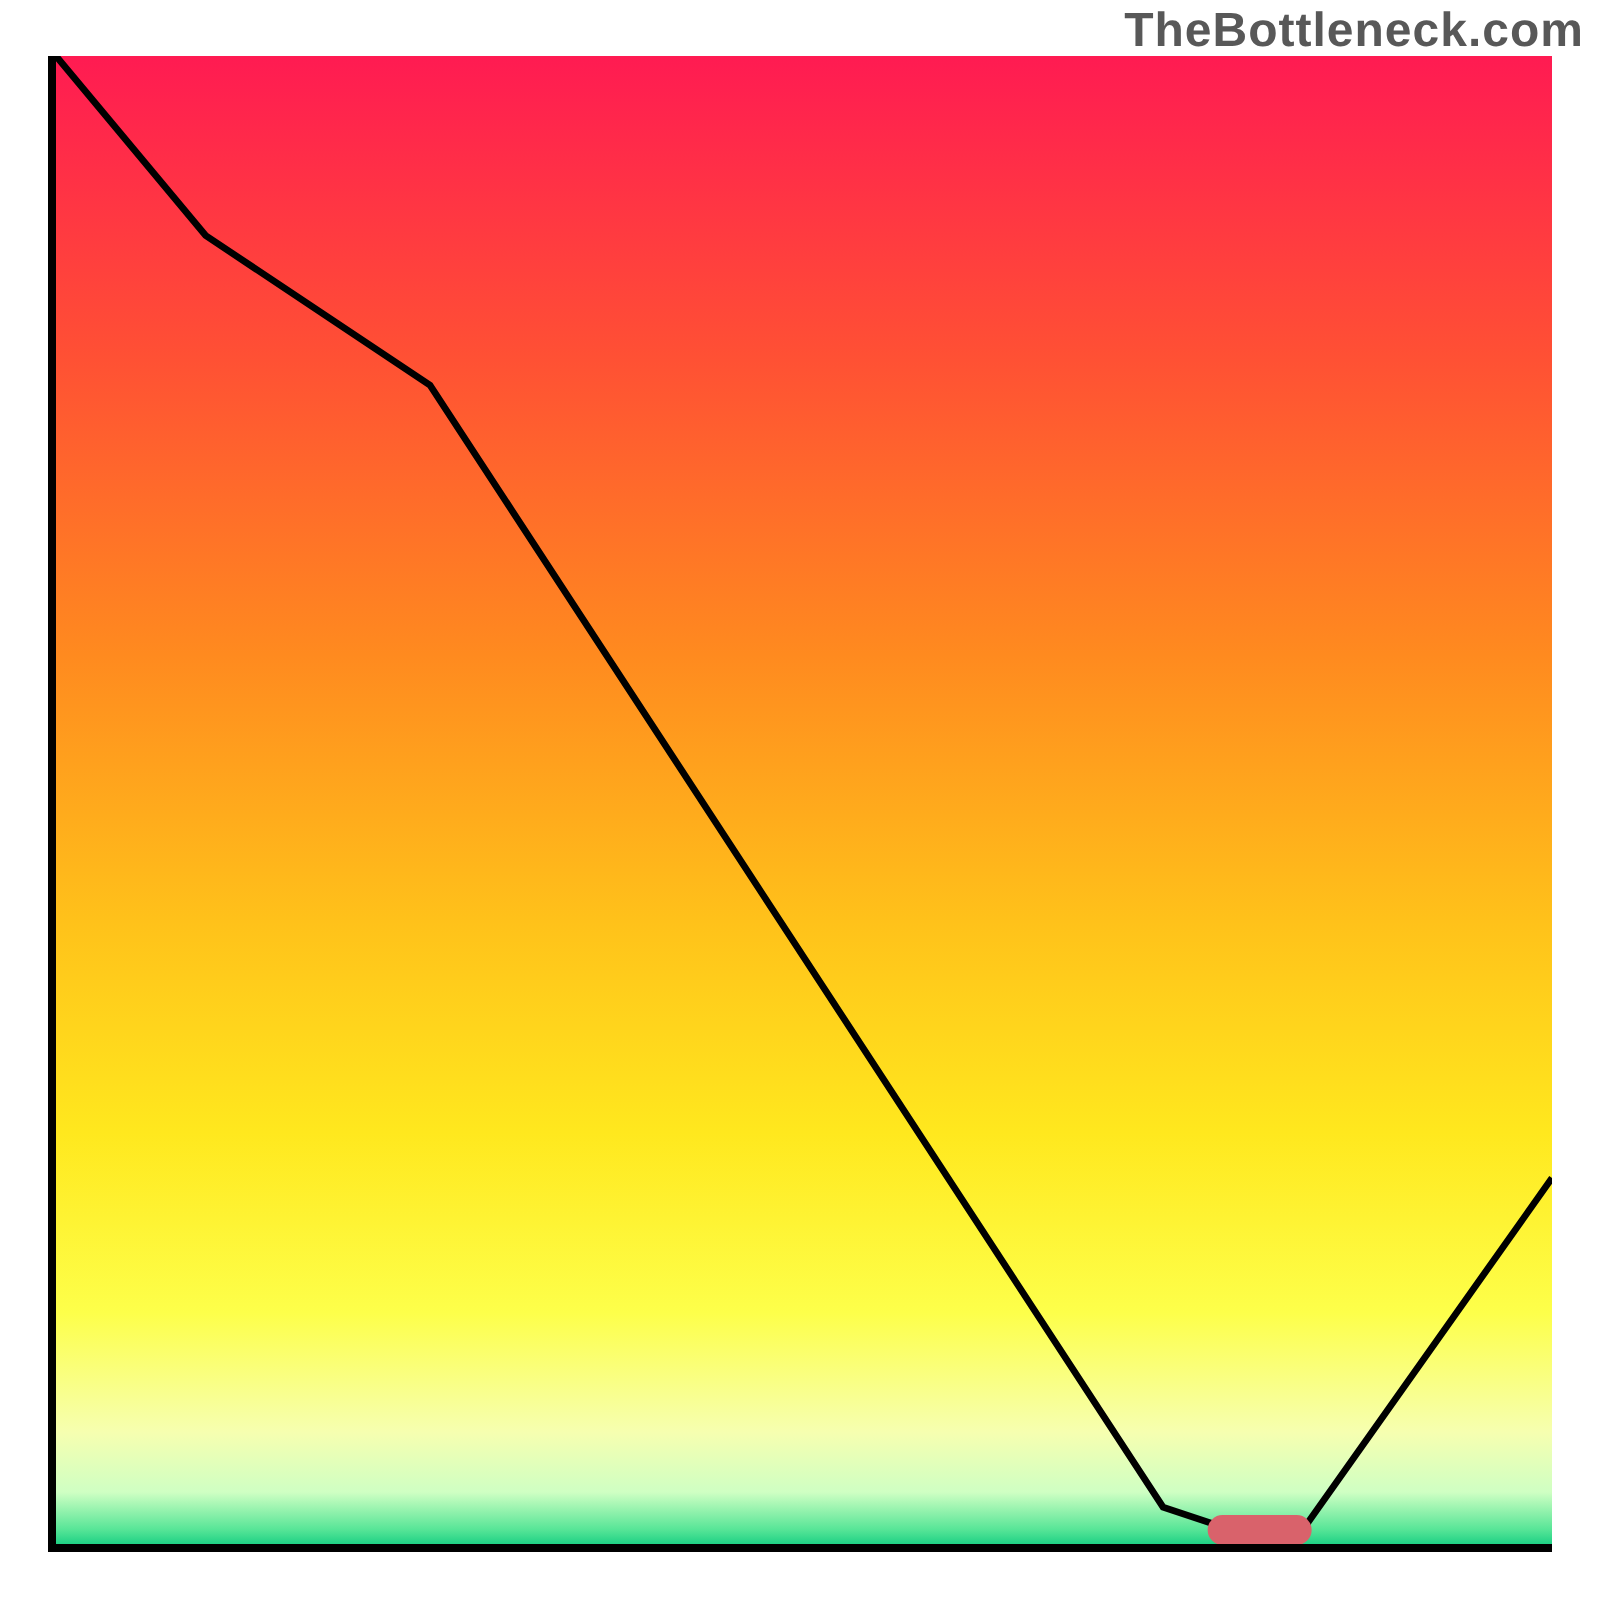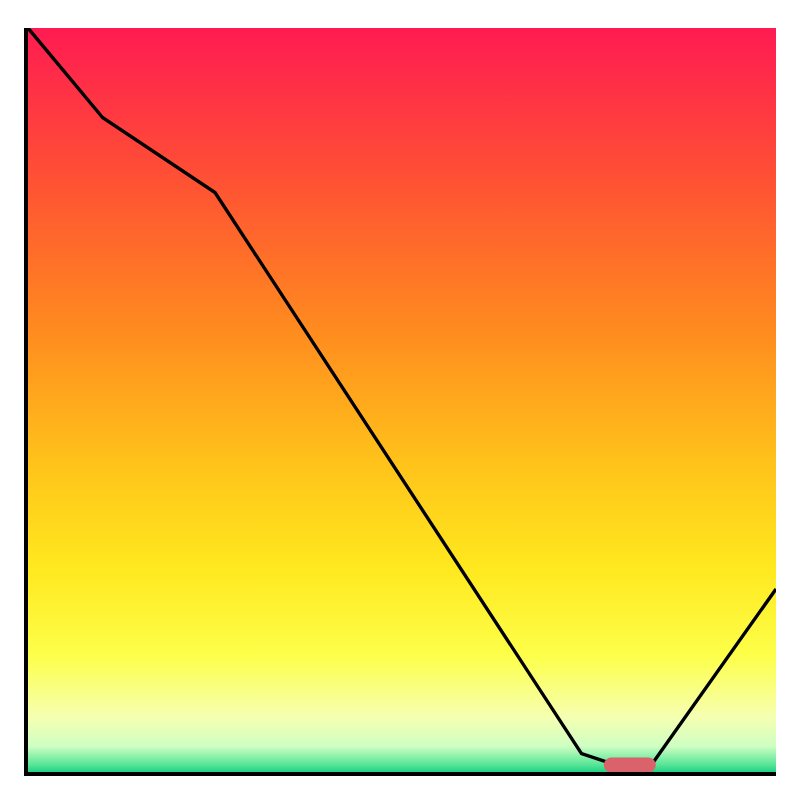--- a/index.html
+++ b/index.html
@@ -51,20 +51,21 @@
     height: 15px;
     border-radius: 8px;
     background: #d9626b;
     transform: translate(-50%, -50%);
   }
 </style>
 </head>
 <body>
 
 <div class="frame">
+  <div class="watermark">TheBottleneck.com</div>
 
   <div class="plot-area">
     <svg class="gradient-bg" viewBox="0 0 100 100" preserveAspectRatio="none">
       <defs>
         <linearGradient id="bg-grad" x1="0" y1="0" x2="0" y2="1">
             <stop offset="0%" stop-color="#ff1b52"></stop>
             <stop offset="20%" stop-color="#ff5034"></stop>
             <stop offset="40%" stop-color="#ff8a1f"></stop>
             <stop offset="57.99999999999999%" stop-color="#ffc21a"></stop>
             <stop offset="72%" stop-color="#ffe81e"></stop>

